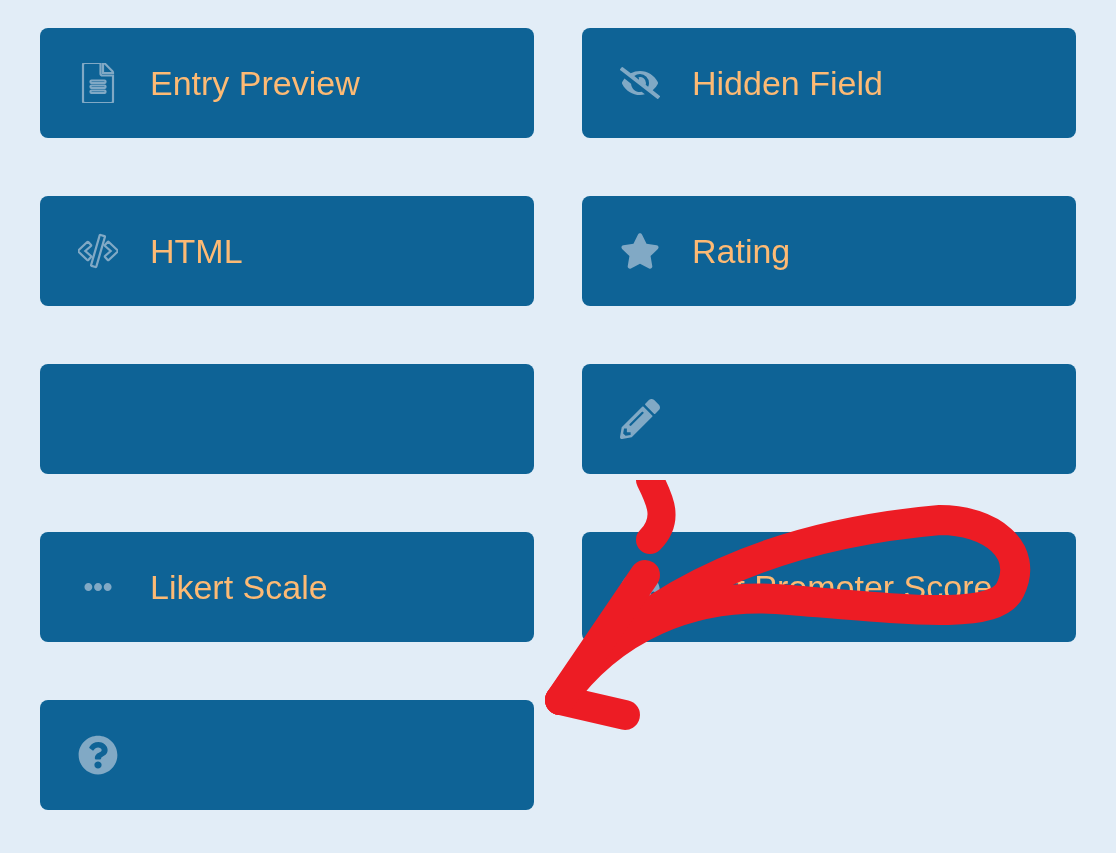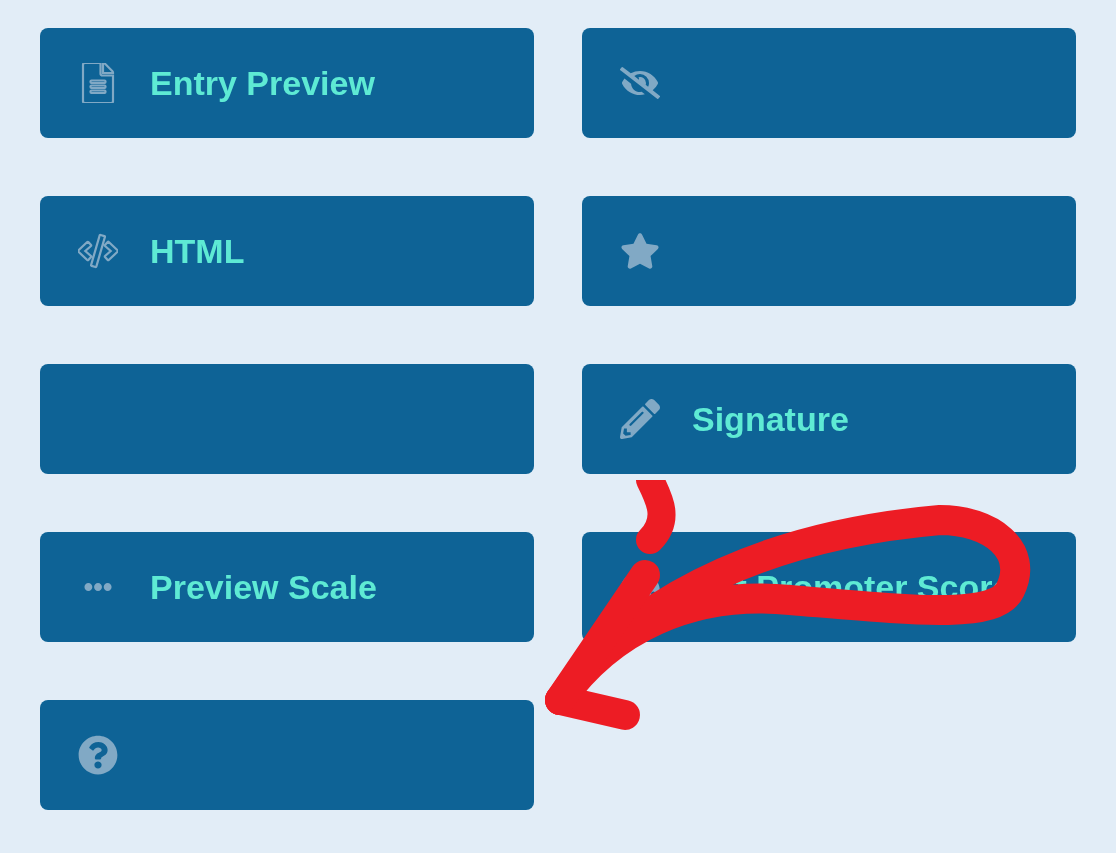--- a/index.html
+++ b/index.html
@@ -39,23 +39,23 @@
       align-items: center;
       justify-content: center;
       color: #81a9c5;
     }
     .field-icon svg {
       width: 40px;
       height: 40px;
       fill: currentColor;
     }
     .field-label {
-      color: #5eead4;
+      color: #fdba74;
       font-size: 34px;
-      font-weight: 700;
+      font-weight: 400;
       margin-left: 30px;
       white-space: nowrap;
     }
     .arrow-annotation {
       position: absolute;
       left: 510px;
       top: 480px;
       pointer-events: none;
       z-index: 10;
     }
@@ -73,63 +73,64 @@
     </span>
     <span class="field-label">Entry Preview</span>
   </button>
 
   <button class="field-button">
     <span class="field-icon">
       <svg viewBox="0 0 640 512">
           <path d="M320 400c-75.85 0-137.25-58.71-142.9-133.11L72.2 185.82c-13.79 17.3-26.48 35.59-36.72 55.59a32.35 32.35 0 0 0 0 29.19C89.71 376.41 197.07 448 320 448c26.91 0 52.87-4 77.89-10.46L346 397.39a144.13 144.13 0 0 1-26 2.61zm313.82 58.1l-110.55-85.44a331.25 331.25 0 0 0 81.25-102.07 32.35 32.35 0 0 0 0-29.19C550.29 135.59 442.93 64 320 64a308.15 308.15 0 0 0-147.32 37.7L45.46 3.37A16 16 0 0 0 23 6.18L3.37 31.45A16 16 0 0 0 6.18 53.9l588.36 454.73a16 16 0 0 0 22.46-2.81l19.64-25.27a16 16 0 0 0-2.82-22.45zm-183.72-142l-39.3-30.38A94.75 94.75 0 0 0 416 256a94.76 94.76 0 0 0-121.31-92.21A47.65 47.65 0 0 1 304 192a46.64 46.64 0 0 1-1.54 10l-73.61-56.89A142.31 142.31 0 0 1 320 112a143.92 143.92 0 0 1 144 144c0 21.63-5.29 41.79-13.9 60.11z"></path>
         </svg>
     </span>
+    <span class="field-label">Hidden Field</span>
   </button>
 
   <button class="field-button">
     <span class="field-icon">
       <svg viewBox="0 0 640 512">
           <path d="M278.9 511.5l-61-17.7c-6.4-1.8-10-8.5-8.2-14.9L346.2 8.7c1.8-6.4 8.5-10 14.9-8.2l61 17.7c6.4 1.8 10 8.5 8.2 14.9L293.8 503.3c-1.9 6.4-8.5 10.1-14.9 8.2zm-114-112.2l43.5-46.4c4.6-4.9 4.3-12.7-.8-17.2L117 256l90.6-79.7c5.1-4.5 5.5-12.3.8-17.2l-43.5-46.4c-4.5-4.8-12.1-5.1-17-.5L3.8 247.2c-5.1 4.7-5.1 12.8 0 17.5l144.1 135.1c4.9 4.6 12.5 4.4 17-.5zm327.2.6l144.1-135.1c5.1-4.7 5.1-12.8 0-17.5L492.1 112.1c-4.8-4.5-12.4-4.3-17 .5L431.6 159c-4.6 4.9-4.3 12.7.8 17.2L523 256l-90.6 79.7c-5.1 4.5-5.5 12.3-.8 17.2l43.5 46.4c4.5 4.9 12.1 5.1 17 .6z" fill="none" stroke="currentColor" stroke-width="36"></path>
         </svg>
     </span>
     <span class="field-label">HTML</span>
   </button>
 
   <button class="field-button">
     <span class="field-icon">
       <svg viewBox="0 0 576 512">
           <path d="M259.3 17.8L194 150.2 47.9 171.5c-26.2 3.8-36.7 36.1-17.7 54.6l105.7 103-25 145.5c-4.5 26.3 23.2 46 46.4 33.7L288 439.6l130.7 68.7c23.2 12.2 50.9-7.4 46.4-33.7l-25-145.5 105.7-103c19-18.5 8.5-50.8-17.7-54.6L382 150.2 316.7 17.8c-11.7-23.6-45.6-23.9-57.4 0z"></path>
         </svg>
     </span>
+    <span class="field-label">Rating</span>
   </button>
 
   <button class="field-button">
     <span class="field-icon">
       <svg viewBox="0 0 576 512">
           <path d="M402.3 344.9l32-32c5-5 13.7-1.5 13.7 5.7V464c0 26.5-21.5 48-48 48H48c-26.5 0-48-21.5-48-48V112c0-26.5 21.5-48 48-48h273.5c7.1 0 10.7 8.6 5.7 13.7l-32 32c-1.5 1.5-3.5 2.3-5.7 2.3H48v352h352V350.5c0-2.1.8-4.1 2.3-5.6zm156.6-201.8L296.3 405.7l-90.4 10c-26.2 2.9-48.5-19.2-45.6-45.6l10-90.4L432.9 17.1c22.9-22.9 59.9-22.9 82.7 0l43.2 43.2c22.9 22.9 22.9 60 .1 82.8zM460.1 174L402 115.9 216.2 301.8l-7.3 65.3 65.3-7.3L460.1 174zm64.8-79.7l-43.2-43.2c-4.1-4.1-10.8-4.1-14.8 0L436 82l58.1 58.1 30.9-30.9c4-4.2 4-10.8-.1-14.9z" fill="none" stroke="currentColor" stroke-width="0"></path>
         </svg>
     </span>
   </button>
 
   <button class="field-button">
     <span class="field-icon">
       <svg viewBox="0 0 512 512">
           <path d="M497.9 142.1l-46.1 46.1c-4.7 4.7-12.3 4.7-17 0l-111-111c-4.7-4.7-4.7-12.3 0-17l46.1-46.1c18.7-18.7 49.1-18.7 67.9 0l60.1 60.1c18.8 18.7 18.8 49.1 0 67.9zM284.2 99.8L21.6 362.4.4 483.9c-2.9 16.4 11.4 30.6 27.8 27.8l121.5-21.3 262.6-262.6c4.7-4.7 4.7-12.3 0-17l-111-111c-4.8-4.7-12.4-4.7-17.1 0zM124.1 339.9c-5.5-5.5-5.5-14.3 0-19.8l154-154c5.5-5.5 14.3-5.5 19.8 0s5.5 14.3 0 19.8l-154 154c-5.5 5.5-14.3 5.5-19.8 0zM88 424h48v36.3l-64.5 11.3-31.1-31.1L51.7 376H88v48z"></path>
         </svg>
     </span>
-    <span class="field-label">Signature</span>
   </button>
 
   <button class="field-button">
     <span class="field-icon">
       <svg viewBox="0 0 512 512">
           <path d="M328 256c0 39.8-32.2 72-72 72s-72-32.2-72-72 32.2-72 72-72 72 32.2 72 72zm104-72c-39.8 0-72 32.2-72 72s32.2 72 72 72 72-32.2 72-72-32.2-72-72-72zm-352 0c-39.8 0-72 32.2-72 72s32.2 72 72 72 72-32.2 72-72-32.2-72-72-72z" transform="scale(0.7) translate(110 110)"></path>
         </svg>
     </span>
-    <span class="field-label">Preview Scale</span>
+    <span class="field-label">Likert Scale</span>
   </button>
 
   <button class="field-button">
     <span class="field-icon">
       <svg viewBox="0 0 576 512">
           <path d="M288 32C128.94 32 0 160.94 0 320c0 52.8 14.25 102.26 39.06 144.8 5.61 9.62 16.3 15.2 27.44 15.2h443c11.14 0 21.83-5.58 27.44-15.2C561.75 422.26 576 372.8 576 320c0-159.06-128.94-288-288-288zm0 64c14.71 0 26.58 10.13 30.32 23.65-1.11 2.26-2.64 4.23-3.45 6.67l-9.22 27.67c-5.13 3.49-10.97 6.01-17.64 6.01-17.67 0-32-14.33-32-32S270.33 96 288 96zM96 384c-17.67 0-32-14.33-32-32s14.33-32 32-32 32 14.33 32 32-14.33 32-32 32zm48-160c-17.67 0-32-14.33-32-32s14.33-32 32-32 32 14.33 32 32-14.33 32-32 32zm246.77-72.41l-61.33 184C343.13 347.33 352 364.54 352 384c0 11.72-3.38 22.55-8.88 32H232.88c-5.5-9.45-8.88-20.28-8.88-32 0-33.94 26.5-61.43 59.9-63.59l61.34-184.01c4.17-12.56 17.73-19.45 30.36-15.17 12.57 4.19 19.35 17.79 15.17 30.36zm14.66 57.2l15.52-46.55c3.47-1.29 7.13-2.23 11.05-2.23 17.67 0 32 14.33 32 32s-14.33 32-32 32c-11.38-.01-20.89-6.28-26.57-15.22zM480 384c-17.67 0-32-14.33-32-32s14.33-32 32-32 32 14.33 32 32-14.33 32-32 32z"></path>
         </svg>
     </span>
     <span class="field-label">Net Promoter Score</span>
   </button>

